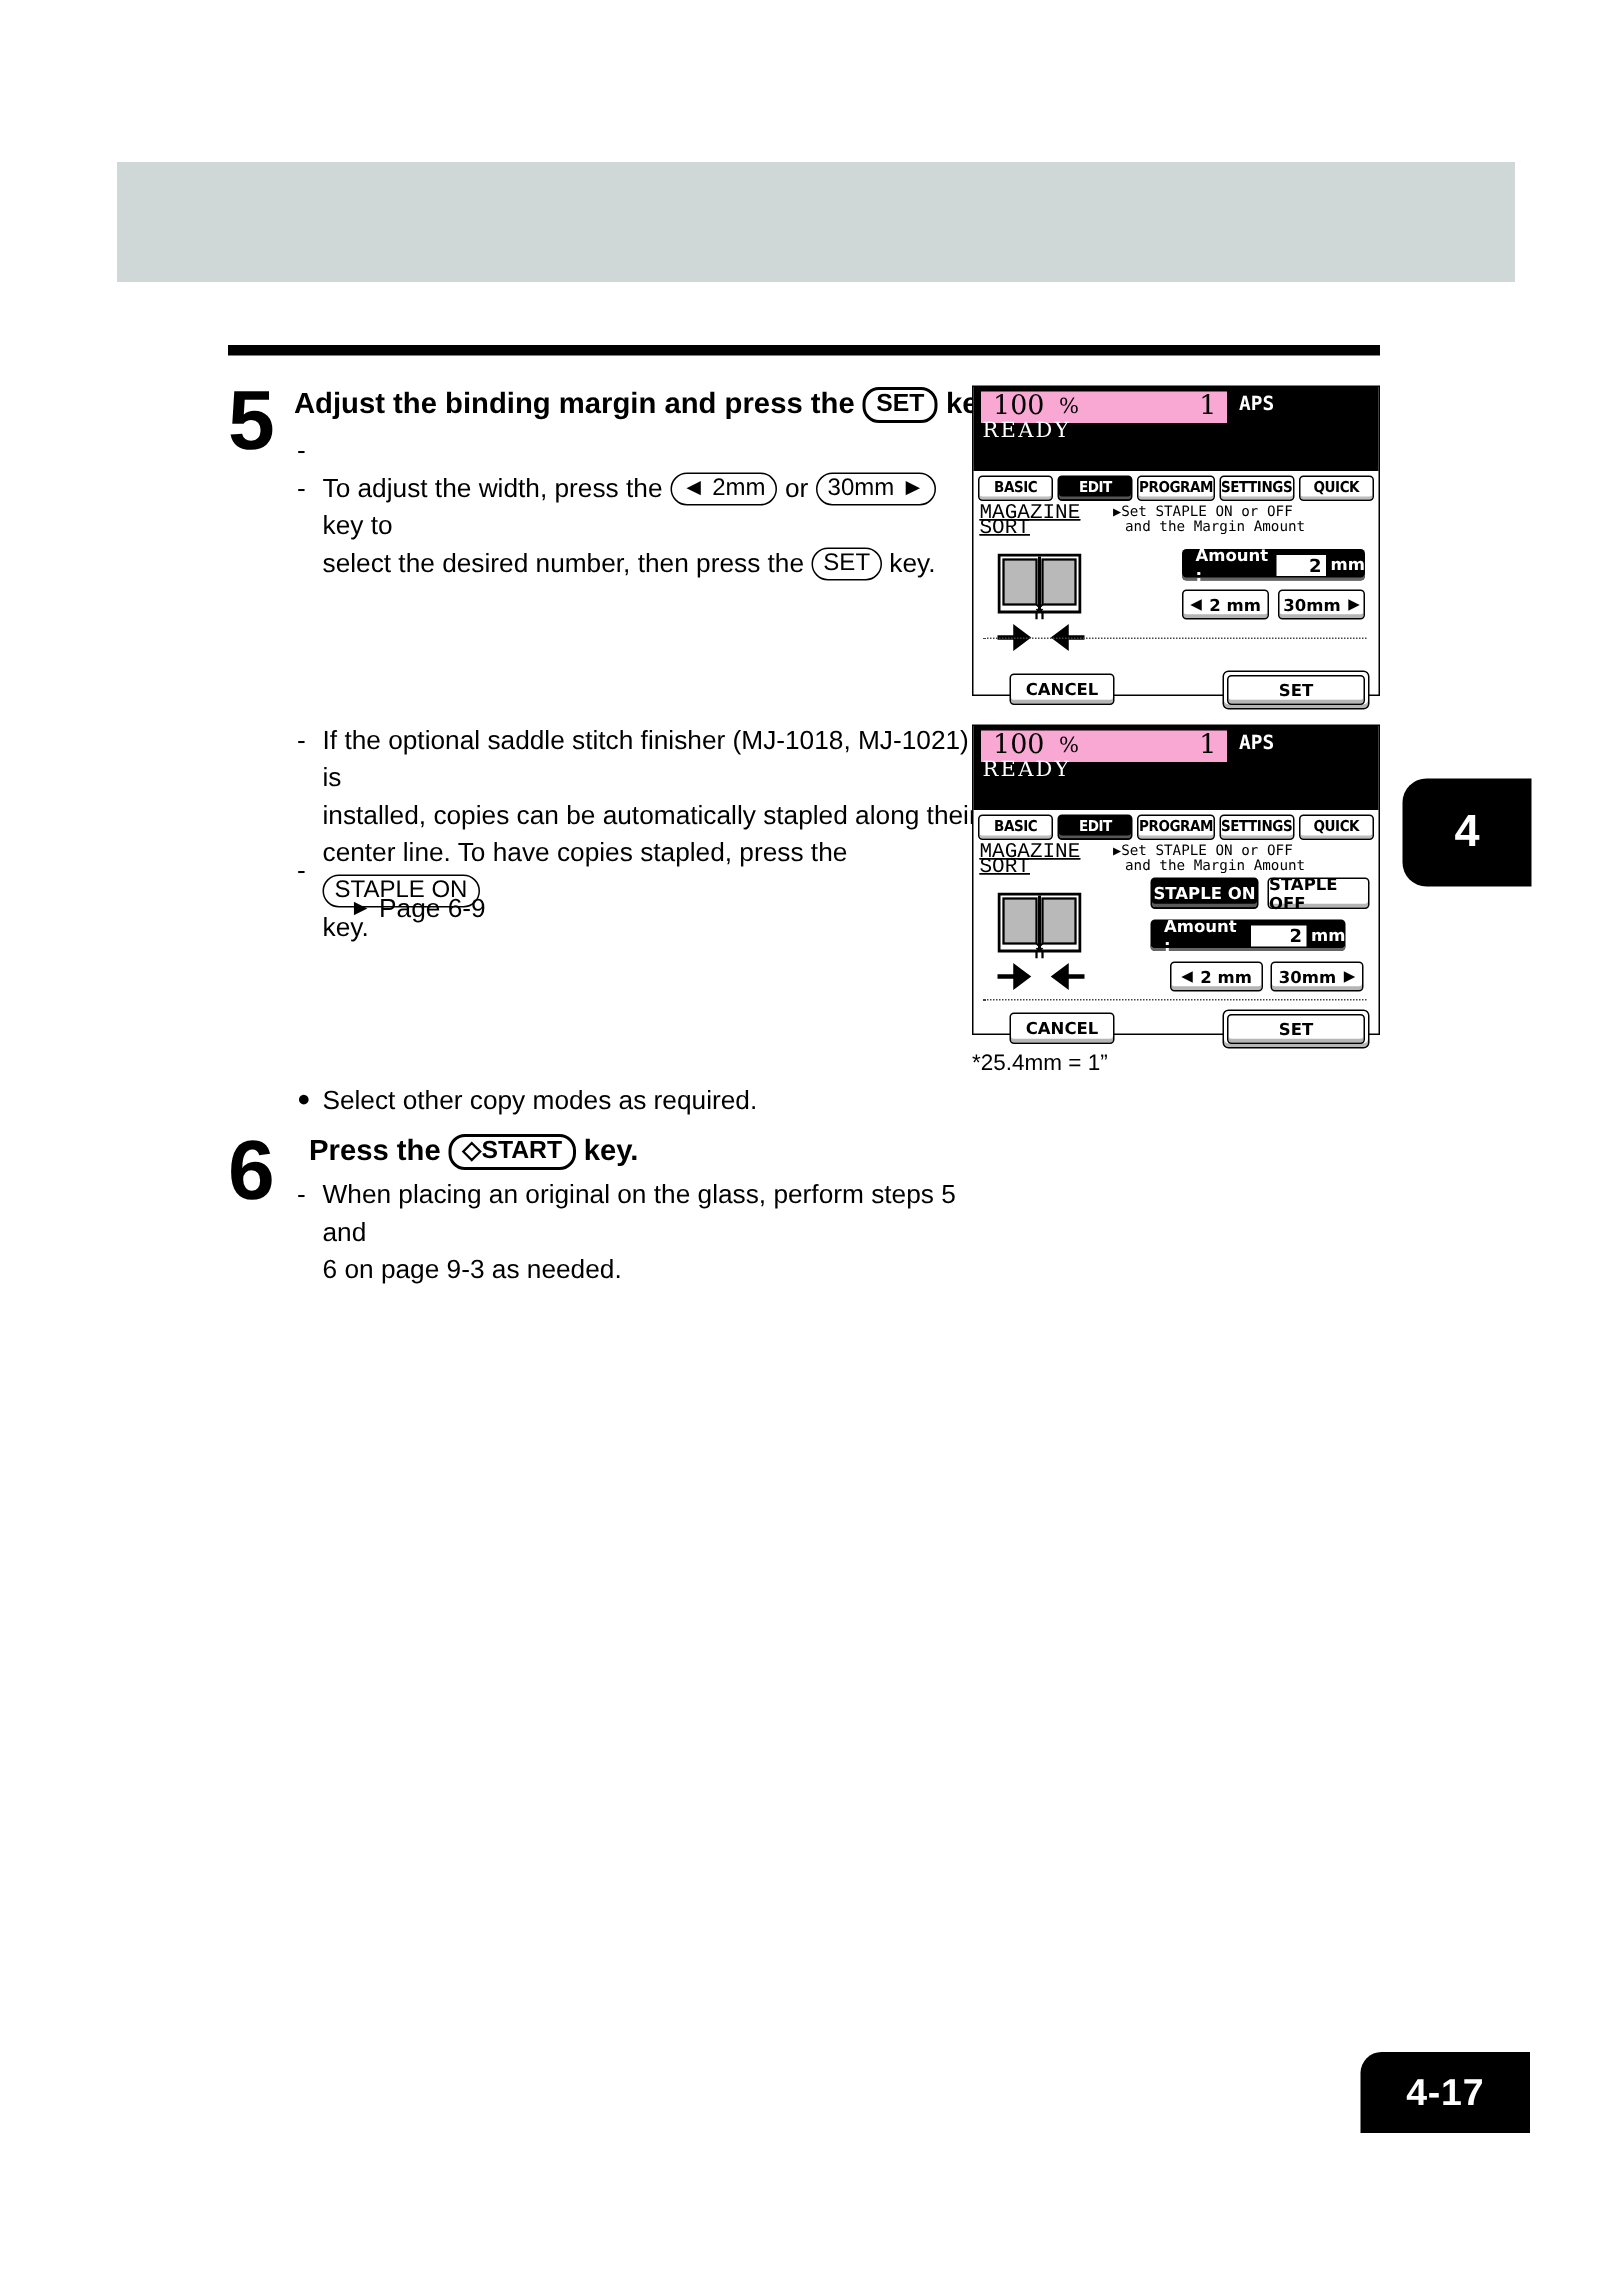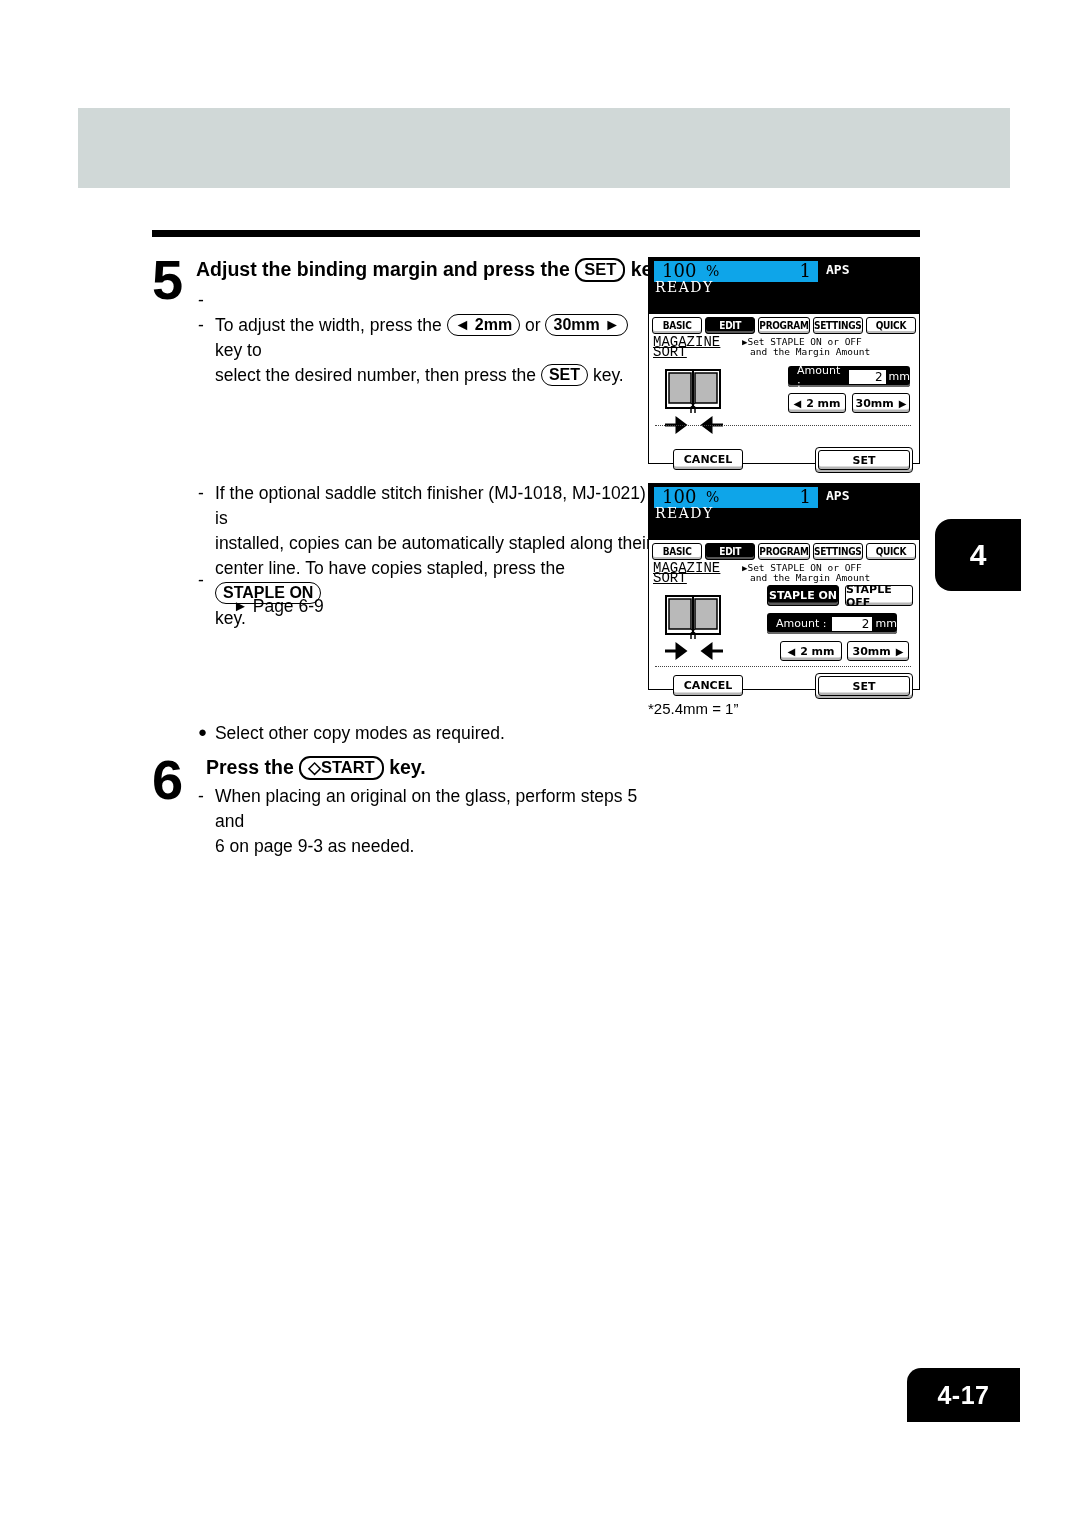--- a/index.html
+++ b/index.html
@@ -84,21 +84,21 @@
     border: 2px solid #000;
     border-radius: 11px;
     padding: 0px 7px 1px 7px;
     font-weight: bold;
     font-size: 16.5px;
     line-height: 19px;
     vertical-align: 1px;
     white-space: nowrap;
   }
   .keycap.thin {
-    font-weight: bold;
+    font-weight: normal;
     font-size: 16px;
     border-width: 1.6px;
   }
   .bullet-line {
     position: absolute;
     font-size: 17.5px;
   }
   .bullet-line .dot {
     font-size: 15px;
     vertical-align: 2px;
@@ -121,21 +121,21 @@
   }
   .lcd-status {
     background: #000;
     height: 56px;
     position: relative;
   }
   .lcd-status .ratiobar {
     position: absolute;
     left: 5px; top: 3px;
     width: 164px; height: 21px;
-    background: #0ea5e9;
+    background: #f9a8d4;
     color: #000;
   }
   .lcd-status .ratio {
     position: absolute; left: 8px; top: -1px;
     font-size: 18px; font-family: "DejaVu Serif", serif;
   }
   .lcd-status .pct {
     position: absolute; left: 52px; top: 2px;
     font-size: 14px; font-family: "DejaVu Serif", serif;
   }
@@ -215,20 +215,21 @@
   
   .amount-field {
     position: absolute;
     background: #000;
     border-radius: 3px;
     color: #fff;
     box-shadow: inset 0 -2px 0 #666;
     display: flex;
     align-items: center;
     font-family: "DejaVu Sans", sans-serif;
+    font-weight: bold;
   }
   .amount-field .lbl {
     font-size: 11px;
     margin-left: 9px;
   }
   .amount-field .val {
     background: #fff;
     color: #000;
     font-size: 12px;
     text-align: right;

